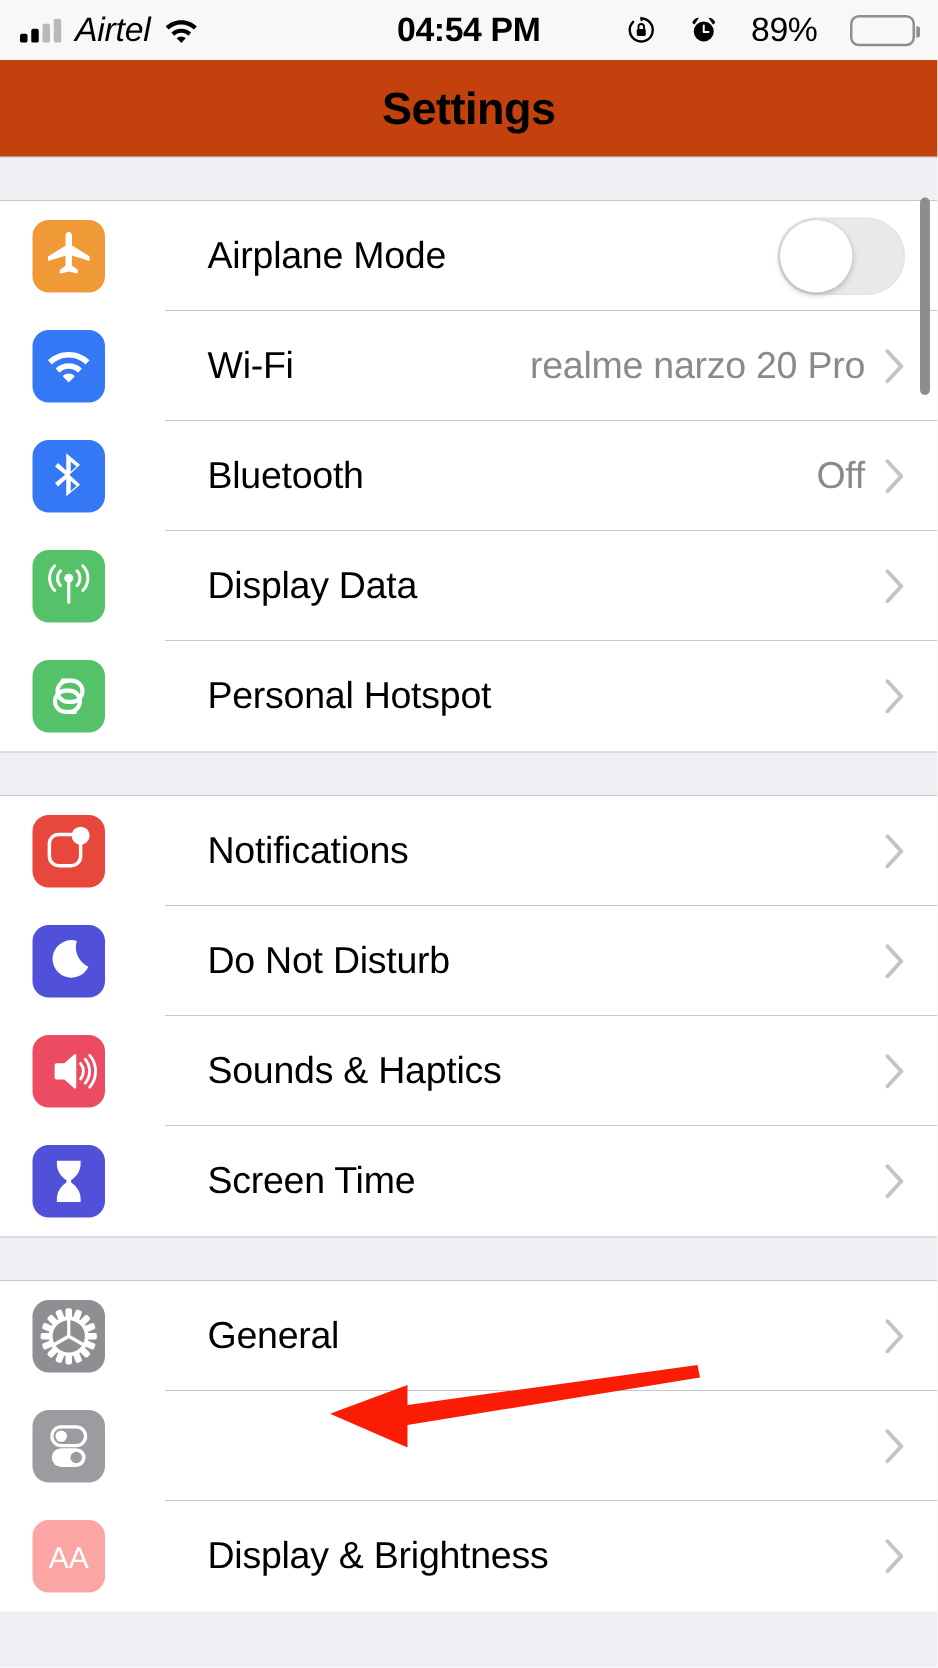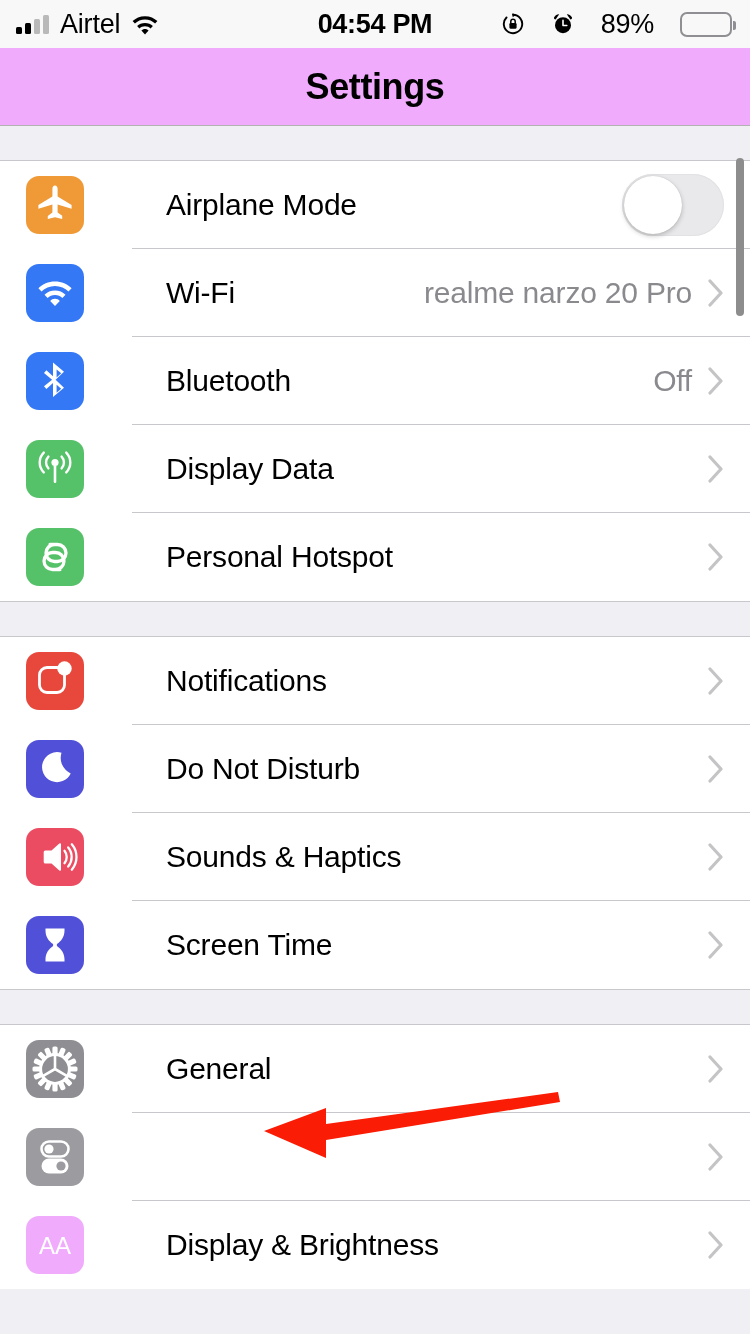--- a/index.html
+++ b/index.html
@@ -23,20 +23,21 @@
     display: flex;
     align-items: center;
     padding: 0 18px 0 16px;
     box-sizing: border-box;
     position: relative;
   }
   .sb-left {
     display: flex;
     align-items: center;
     gap: 11px;
+    font-style: italic;
   }
   .signal {
     display: flex;
     align-items: flex-end;
     gap: 3px;
     height: 20px;
   }
   .signal i {
     display: block;
     width: 6px;
@@ -99,21 +100,21 @@
   }
   .battery-fill {
     height: 100%;
     background: #000;
     border-radius: 3px;
   }
 
   
   .nav-bar {
     height: 78px;
-    background: #f0abfc;
+    background: #c2410c;
     display: flex;
     align-items: center;
     justify-content: center;
     border-bottom: 1px solid #b2b2b2;
     box-sizing: border-box;
   }
   .nav-title {
     font-size: 36px;
     font-weight: bold;
     color: #000;
@@ -516,21 +517,21 @@
               <span style="display: flex;">
                 <svg class="chevron" viewBox="0 0 16 28">
                   <path d="M2 2l11 12L2 26" fill="none" stroke="#c4c4c6" stroke-width="3.2" stroke-linecap="round" stroke-linejoin="round"></path>
                 </svg>
               </span>
             </span>
     </div>
   </div>
 
   <div class="row">
-    <div class="icon-box" style="background: #f0abfc;">
+    <div class="icon-box" style="background: #fca5a5;">
             <svg viewBox="0 0 58 58" width="58" height="58">
               <text x="29" y="38" text-anchor="middle" font-family="Liberation Sans, sans-serif" font-size="24" fill="#ffffff">AA</text>
             </svg>
           </div>
     <div class="row-inner">
       <span class="row-label">Display &amp; Brightness</span>
       <span class="row-right">
               <span style="display: flex;">
                 <svg class="chevron" viewBox="0 0 16 28">
                   <path d="M2 2l11 12L2 26" fill="none" stroke="#c4c4c6" stroke-width="3.2" stroke-linecap="round" stroke-linejoin="round"></path>

